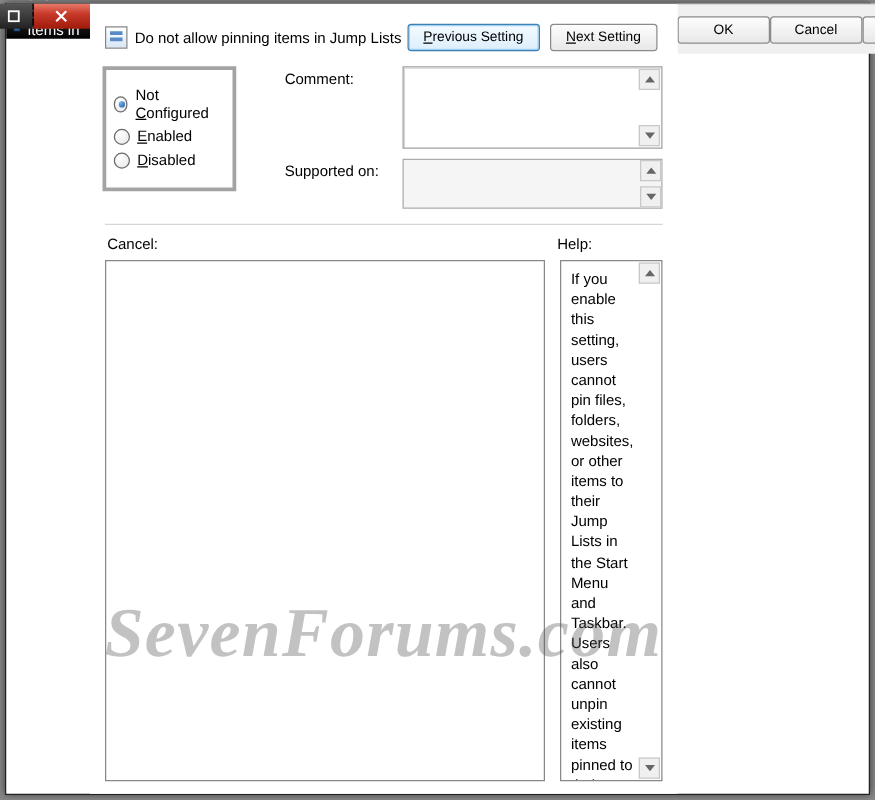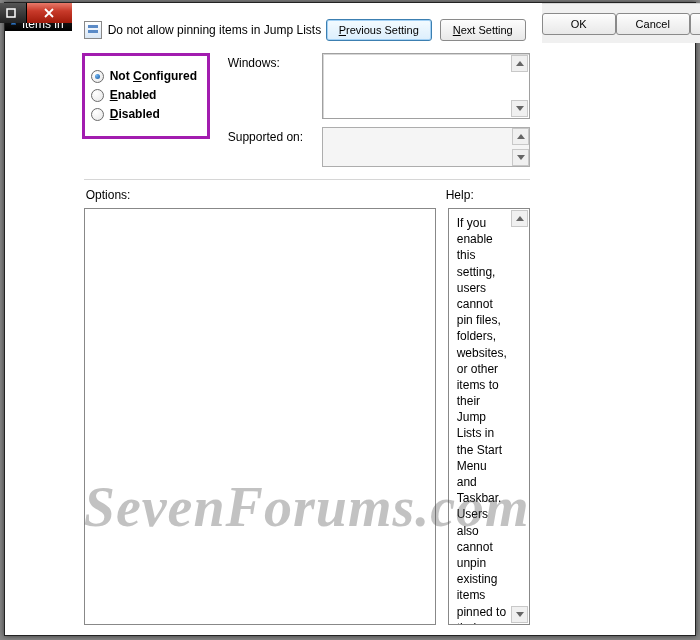--- a/index.html
+++ b/index.html
@@ -114,25 +114,24 @@
 
   .top-grid {
     display: grid;
     grid-template-columns: 140px 90px 1fr;
     column-gap: 4px;
     row-gap: 8px;
     align-items: start;
   }
   .state-box {
     grid-row: 1 / span 2;
-    border: 3px solid #a21caf;
+    border: 3px solid #a3a3a3;
     padding: 8px 6px 10px 6px;
     margin-left: -2px;
-    width: 128px;
-    font-weight: bold;
+    width: 107px;
   }
   .radio-row {
     display: flex; align-items: center; gap: 6px;
     margin: 5px 0;
     font-size: 12px;
   }
   .radio {
     width: 13px; height: 13px; border-radius: 50%;
     border: 1px solid #6a6a6a;
     background: radial-gradient(circle at 35% 30%, #fff, #e6e6e6);
@@ -291,21 +290,21 @@
         <div class="radio-row">
           <span class="radio"></span>
           <span><span class="u">E</span>nabled</span>
         </div>
         <div class="radio-row">
           <span class="radio"></span>
           <span><span class="u">D</span>isabled</span>
         </div>
       </div>
 
-      <div class="field-label">Windows:</div>
+      <div class="field-label">Comment:</div>
       <div class="sunken comment-box">
         <div class="mini-scroll top">
             <div class="tri"></div>
           </div>
         <div class="mini-scroll bot">
             <div class="tri"></div>
           </div>
       </div>
 
       <div class="field-label" style="grid-column:2">Supported on:</div>
@@ -315,21 +314,21 @@
           </div>
         <div class="mini-scroll bot" style="right:0;bottom:0">
             <div class="tri"></div>
           </div>
       </div>
     </div>
 
     <hr class="sep">
 
     <div class="mid-labels">
-      <div class="opts">Options:</div>
+      <div class="opts">Cancel:</div>
       <div class="hlp">Help:</div>
     </div>
 
     <div class="panels">
       <div class="options-panel"></div>
       <div class="help-panel">
         <div class="help-scroll-up"></div>
         <div class="help-scroll-down"></div>
         <p style="margin:0 0 10px 0">If you enable this setting, users cannot pin files, folders, websites, or other items to their Jump Lists in the Start Menu and Taskbar. Users also cannot unpin existing items pinned to their Jump Lists. Existing items already pinned to their Jump Lists will continue to show.</p>
       </div>

